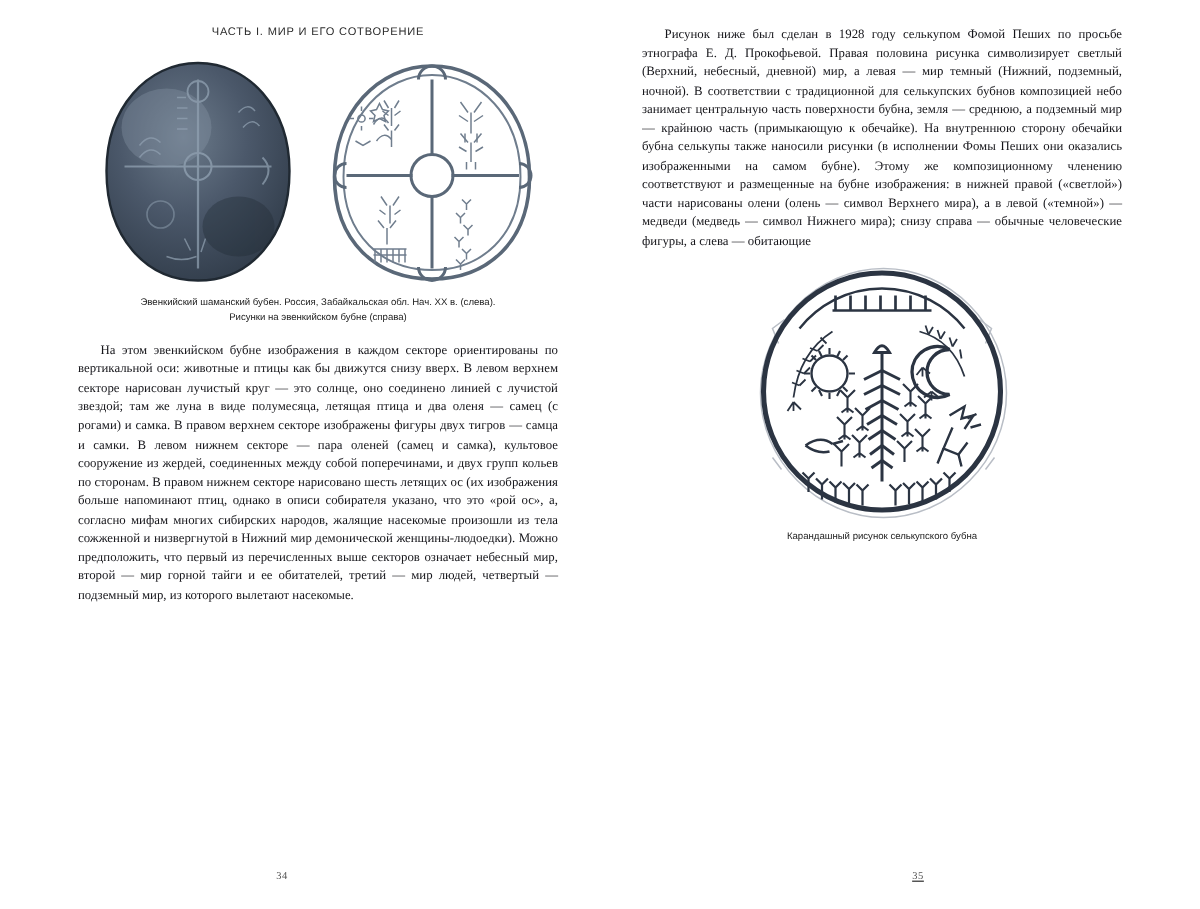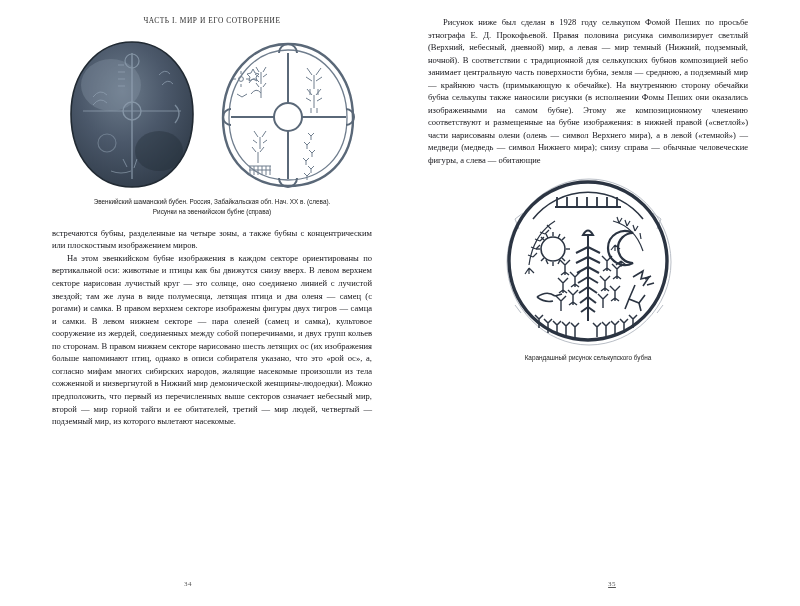--- a/index.html
+++ b/index.html
@@ -24,21 +24,21 @@
   .page {
     position: relative;
     width: 400px;
     height: 606px;
     box-sizing: border-box;
   }
   .page-left  { padding: 16px 28px 0 52px; }
   .page-right { padding: 16px 52px 0 28px; }
 
   .running-head {
-    font-family: Liberation Serif, serif;
+    font-family: Liberation Sans, sans-serif;
     font-size: 7.4px;
     letter-spacing: 0.55px;
     text-align: center;
     color: #2a2a2a;
     text-transform: uppercase;
     margin: 0 0 14px 0;
     white-space: nowrap;
   }
 
   
@@ -198,21 +198,20 @@
         </g>
       </svg>
     </div>
 
     <div class="fig-caption">
       <span>Эвенкийский шаманский бубен. Россия, Забайкальская обл. Нач. XX в. (слева).</span><br>
       <span>Рисунки на эвенкийском бубне (справа)</span>
     </div>
 
     <div class="body-text">
-      <p>встречаются бубны, разделенные на четыре зоны, а также бубны с концентрическим или плоскостным изображением миров.</p>
       <p class="indent">На этом эвенкийском бубне изображения в каждом секторе ориентированы по вертикальной оси: животные и птицы как бы движутся снизу вверх. В левом верхнем секторе нарисован лучистый круг — это солнце, оно соединено линией с лучистой звездой; там же луна в виде полумесяца, летящая птица и два оленя — самец (с рогами) и самка. В правом верхнем секторе изображены фигуры двух тигров — самца и самки. В левом нижнем секторе — пара оленей (самец и самка), культовое сооружение из жердей, соединенных между собой поперечинами, и двух групп кольев по сторонам. В правом нижнем секторе нарисовано шесть летящих ос (их изображения больше напоминают птиц, однако в описи собирателя указано, что это «рой ос», а, согласно мифам многих сибирских народов, жалящие насекомые произошли из тела сожженной и низвергнутой в Нижний мир демонической женщины-людоедки). Можно предположить, что первый из перечисленных выше секторов означает небесный мир, второй — мир горной тайги и ее обитателей, третий — мир людей, четвертый — подземный мир, из которого вылетают насекомые.</p>
     </div>
 
     <div class="folio">34</div>
   </div>
 
   <div class="page page-right">
 
 
     <div class="body-text">

